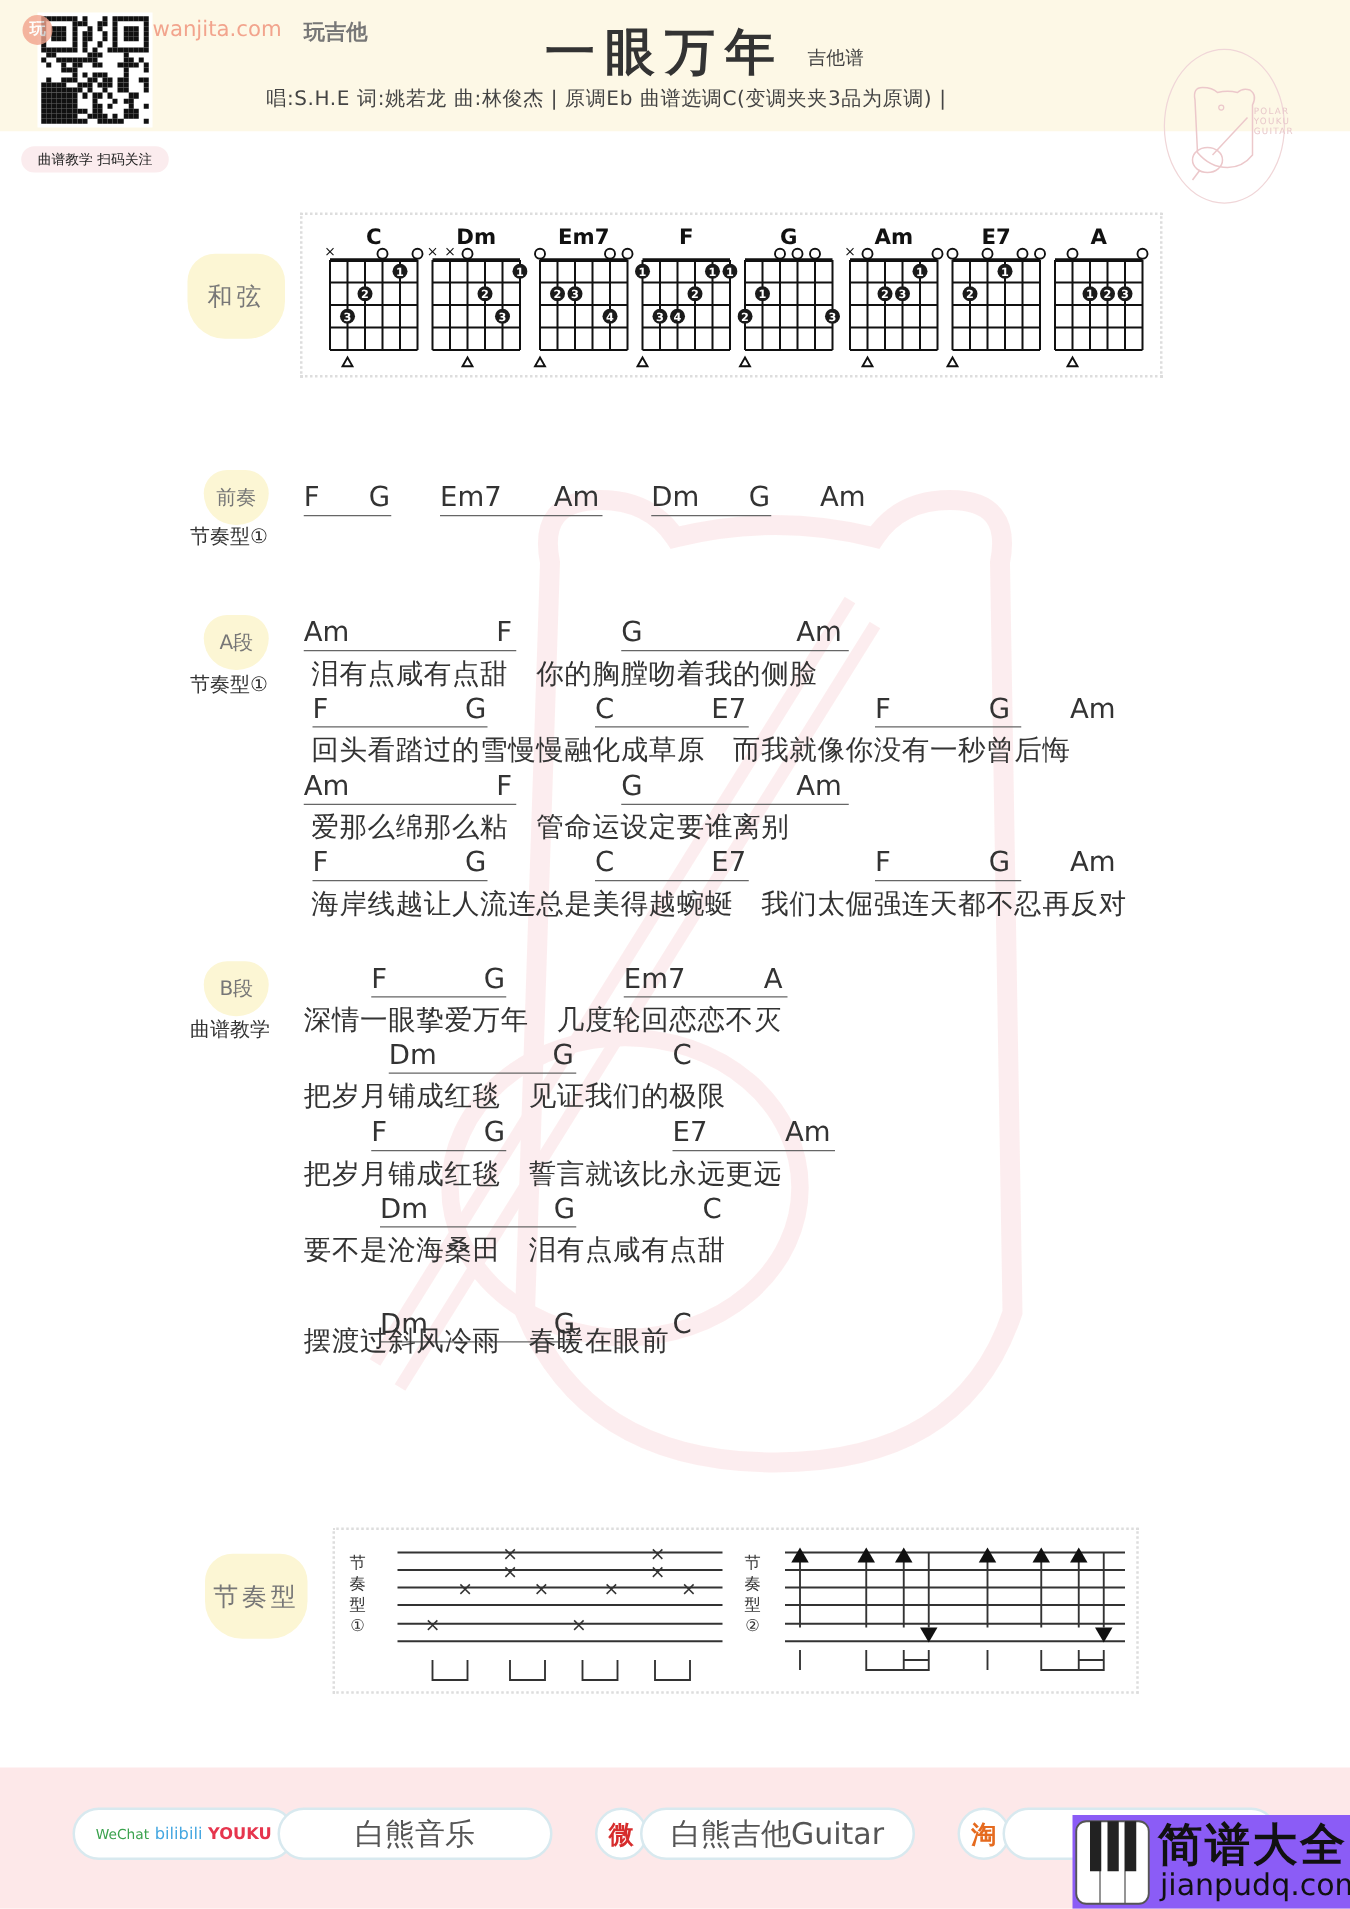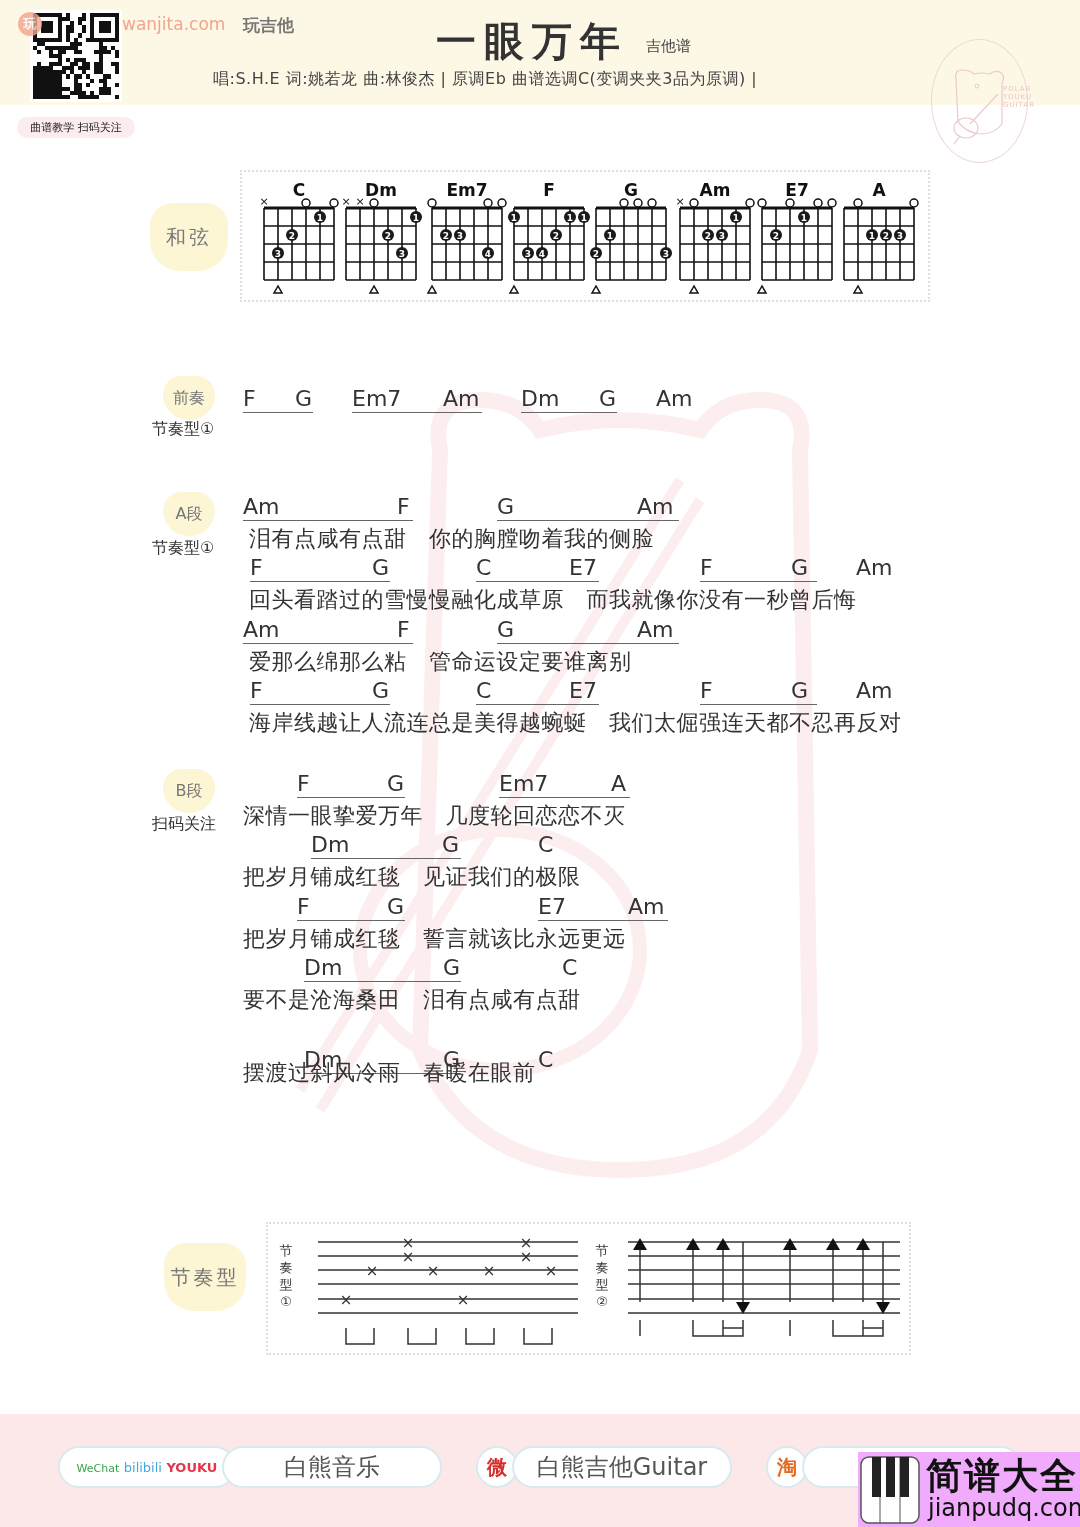--- a/index.html
+++ b/index.html
@@ -38,21 +38,21 @@
   .chord-seg { position: absolute; top: 0; border-bottom: 1.5px solid #666; height: 27px; }
   .chord-seg span { position: absolute; top: 0; }
   .lyric-row { font-size: 22px; color: #333; letter-spacing: .5px; }
 
   .rhythm-box { position: absolute; left: 266px; top: 1222px; width: 645px; height: 133px; border: 2px dotted #ddd; }
   .vlabel { position: absolute; font-size: 13px; line-height: 17px; width: 16px; text-align: center; color: #333; }
 
   .footer { position: absolute; left: 0; top: 1414px; width: 1080px; height: 113px; background: #fde8e9; }
   .pill { position: absolute; height: 42px; border-radius: 22px; background: #fff; border: 2px solid #d8e9ef; font-size: 24px; color: #555; text-align: center; line-height: 38px; }
   .pill-icon { position: absolute; width: 42px; height: 42px; border-radius: 50%; background: #fff; border: 2px solid #d8e9ef; text-align: center; line-height: 38px; font-size: 20px; font-weight: bold; }
-  .jp-logo { position: absolute; left: 858px; top: 1452px; width: 222px; height: 75px; background: #f0abfc; }
+  .jp-logo { position: absolute; left: 858px; top: 1452px; width: 222px; height: 75px; background: #8b5cf6; }
   .jp-title { position: absolute; left: 68px; top: 0px; font-size: 36px; font-weight: bold; color: #111; letter-spacing: 2px; }
   .jp-url { position: absolute; left: 70px; top: 42px; font-size: 24px; color: #111; }
 </style>
 </head>
 <body>
 
 <div class="header-band"></div>
 <div class="qr">
     <div class="qr-grid" id="qr-grid">
       <span></span>
@@ -742,21 +742,21 @@
   </div>
 
 <div class="badge badge-small" style="left:163px;top:376px;">前奏</div>
 <div class="rhythm-tag" style="left:152px;top:419px;">节奏型①</div>
 <div class="chord-row" id="intro-row" style="left:0;top:386px;width:1080px;"><div class="chord-seg" style="left: 243px; width: 70px;"><span style="left: 0px;">F</span><span style="left: 52px;">G</span></div><div class="chord-seg" style="left: 352px; width: 130px;"><span style="left: 0px;">Em7</span><span style="left: 91px;">Am</span></div><div class="chord-seg" style="left: 521px; width: 96px;"><span style="left: 0px;">Dm</span><span style="left: 78px;">G</span></div><span style="position: absolute; left: 656px; top: 0px;">Am</span></div>
 
 <div class="badge badge-small" style="left:163px;top:492px;">A段</div>
 <div class="rhythm-tag" style="left:152px;top:538px;">节奏型①</div>
 
 <div class="badge badge-small" style="left:163px;top:769px;">B段</div>
-<div class="rhythm-tag" style="left:152px;top:814px;">扫码关注</div>
+<div class="rhythm-tag" style="left:152px;top:814px;">曲谱教学</div>
 
 <div id="verses">
     <div class="chord-row" style="left: 0px; top: 494px; width: 1080px;"><div class="chord-seg" style="left: 243px; width: 170px;"><span style="left: 0px;">Am</span><span style="left: 154px;">F</span></div><div class="chord-seg" style="left: 497px; width: 182px;"><span style="left: 0px;">G</span><span style="left: 140px;">Am</span></div></div>
     <div class="lyric-row" style="left: 249px; top: 524px;">泪有点咸有点甜   你的胸膛吻着我的侧脸</div>
     <div class="chord-row" style="left: 0px; top: 555px; width: 1080px;"><div class="chord-seg" style="left: 250px; width: 140px;"><span style="left: 0px;">F</span><span style="left: 122px;">G</span></div><div class="chord-seg" style="left: 476px; width: 123px;"><span style="left: 0px;">C</span><span style="left: 93px;">E7</span></div><div class="chord-seg" style="left: 700px; width: 117px;"><span style="left: 0px;">F</span><span style="left: 91px;">G</span></div><span style="position: absolute; left: 856px; top: 0px;">Am</span></div>
     <div class="lyric-row" style="left: 249px; top: 585px;">回头看踏过的雪慢慢融化成草原   而我就像你没有一秒曾后悔</div>
     <div class="chord-row" style="left: 0px; top: 617px; width: 1080px;"><div class="chord-seg" style="left: 243px; width: 170px;"><span style="left: 0px;">Am</span><span style="left: 154px;">F</span></div><div class="chord-seg" style="left: 497px; width: 182px;"><span style="left: 0px;">G</span><span style="left: 140px;">Am</span></div></div>
     <div class="lyric-row" style="left: 249px; top: 647px;">爱那么绵那么粘   管命运设定要谁离别</div>
     <div class="chord-row" style="left: 0px; top: 678px; width: 1080px;"><div class="chord-seg" style="left: 250px; width: 140px;"><span style="left: 0px;">F</span><span style="left: 122px;">G</span></div><div class="chord-seg" style="left: 476px; width: 123px;"><span style="left: 0px;">C</span><span style="left: 93px;">E7</span></div><div class="chord-seg" style="left: 700px; width: 117px;"><span style="left: 0px;">F</span><span style="left: 91px;">G</span></div><span style="position: absolute; left: 856px; top: 0px;">Am</span></div>
     <div class="lyric-row" style="left: 249px; top: 708px;">海岸线越让人流连总是美得越蜿蜒   我们太倔强连天都不忍再反对</div>

